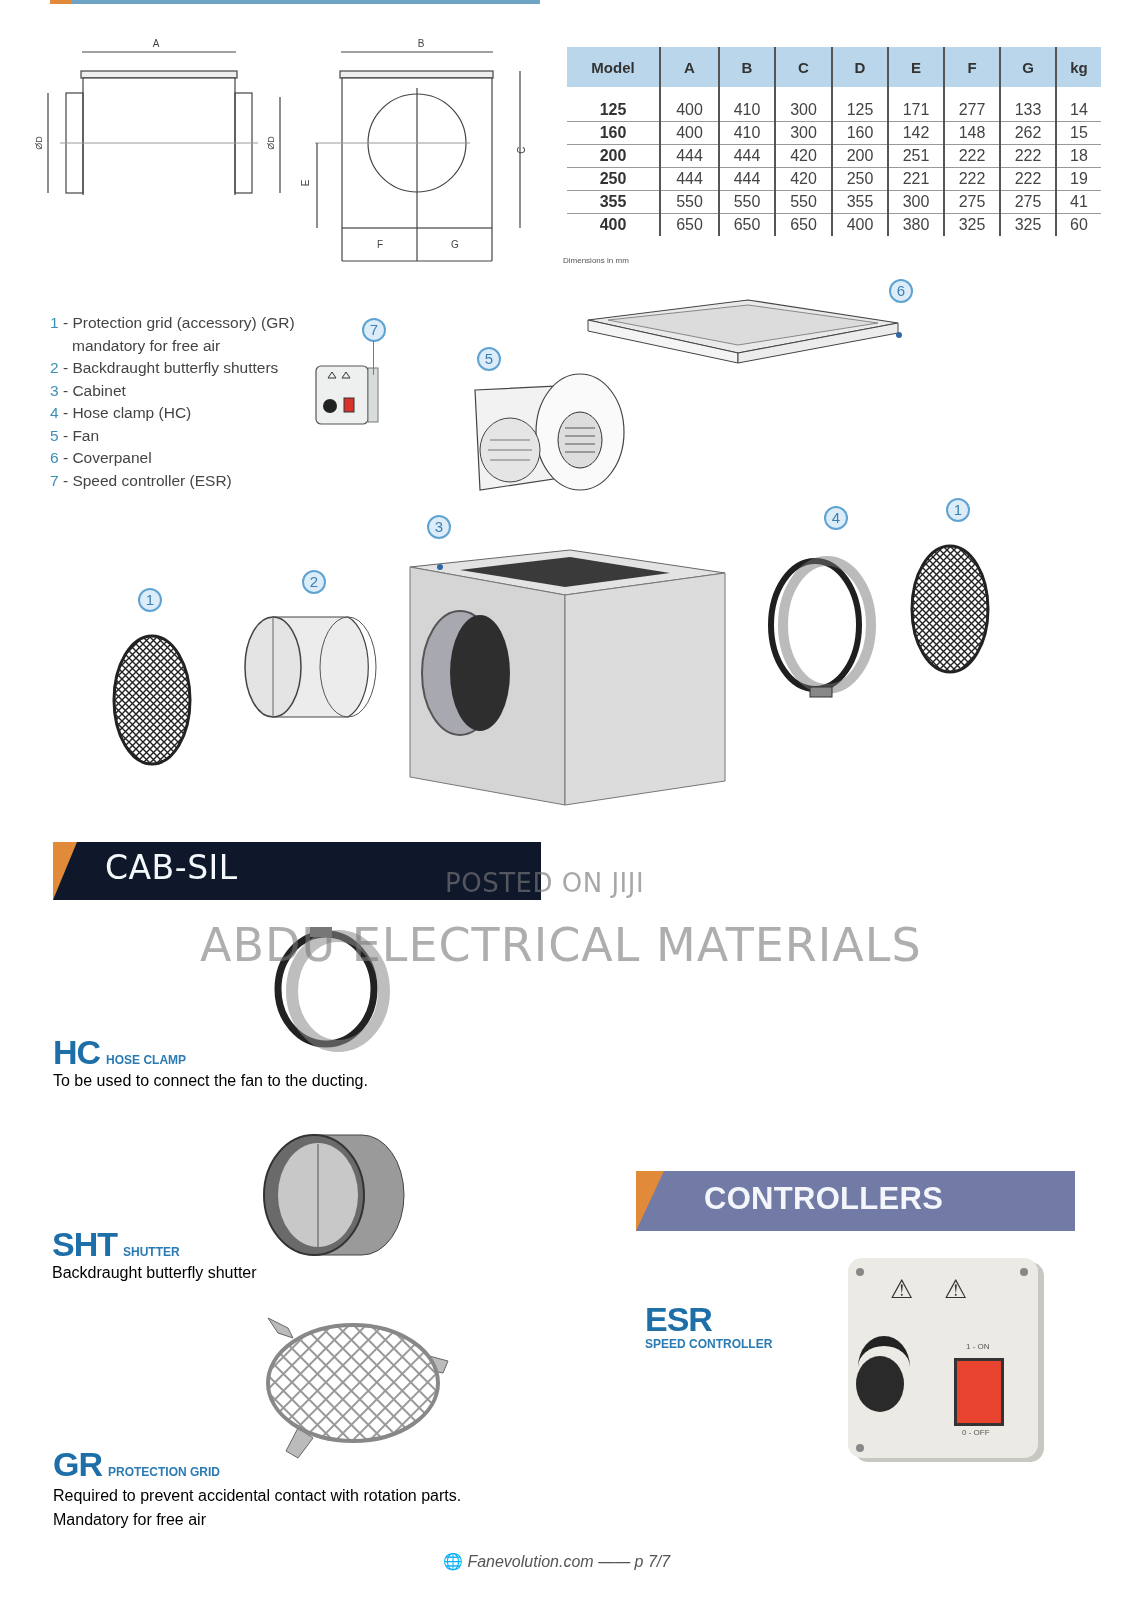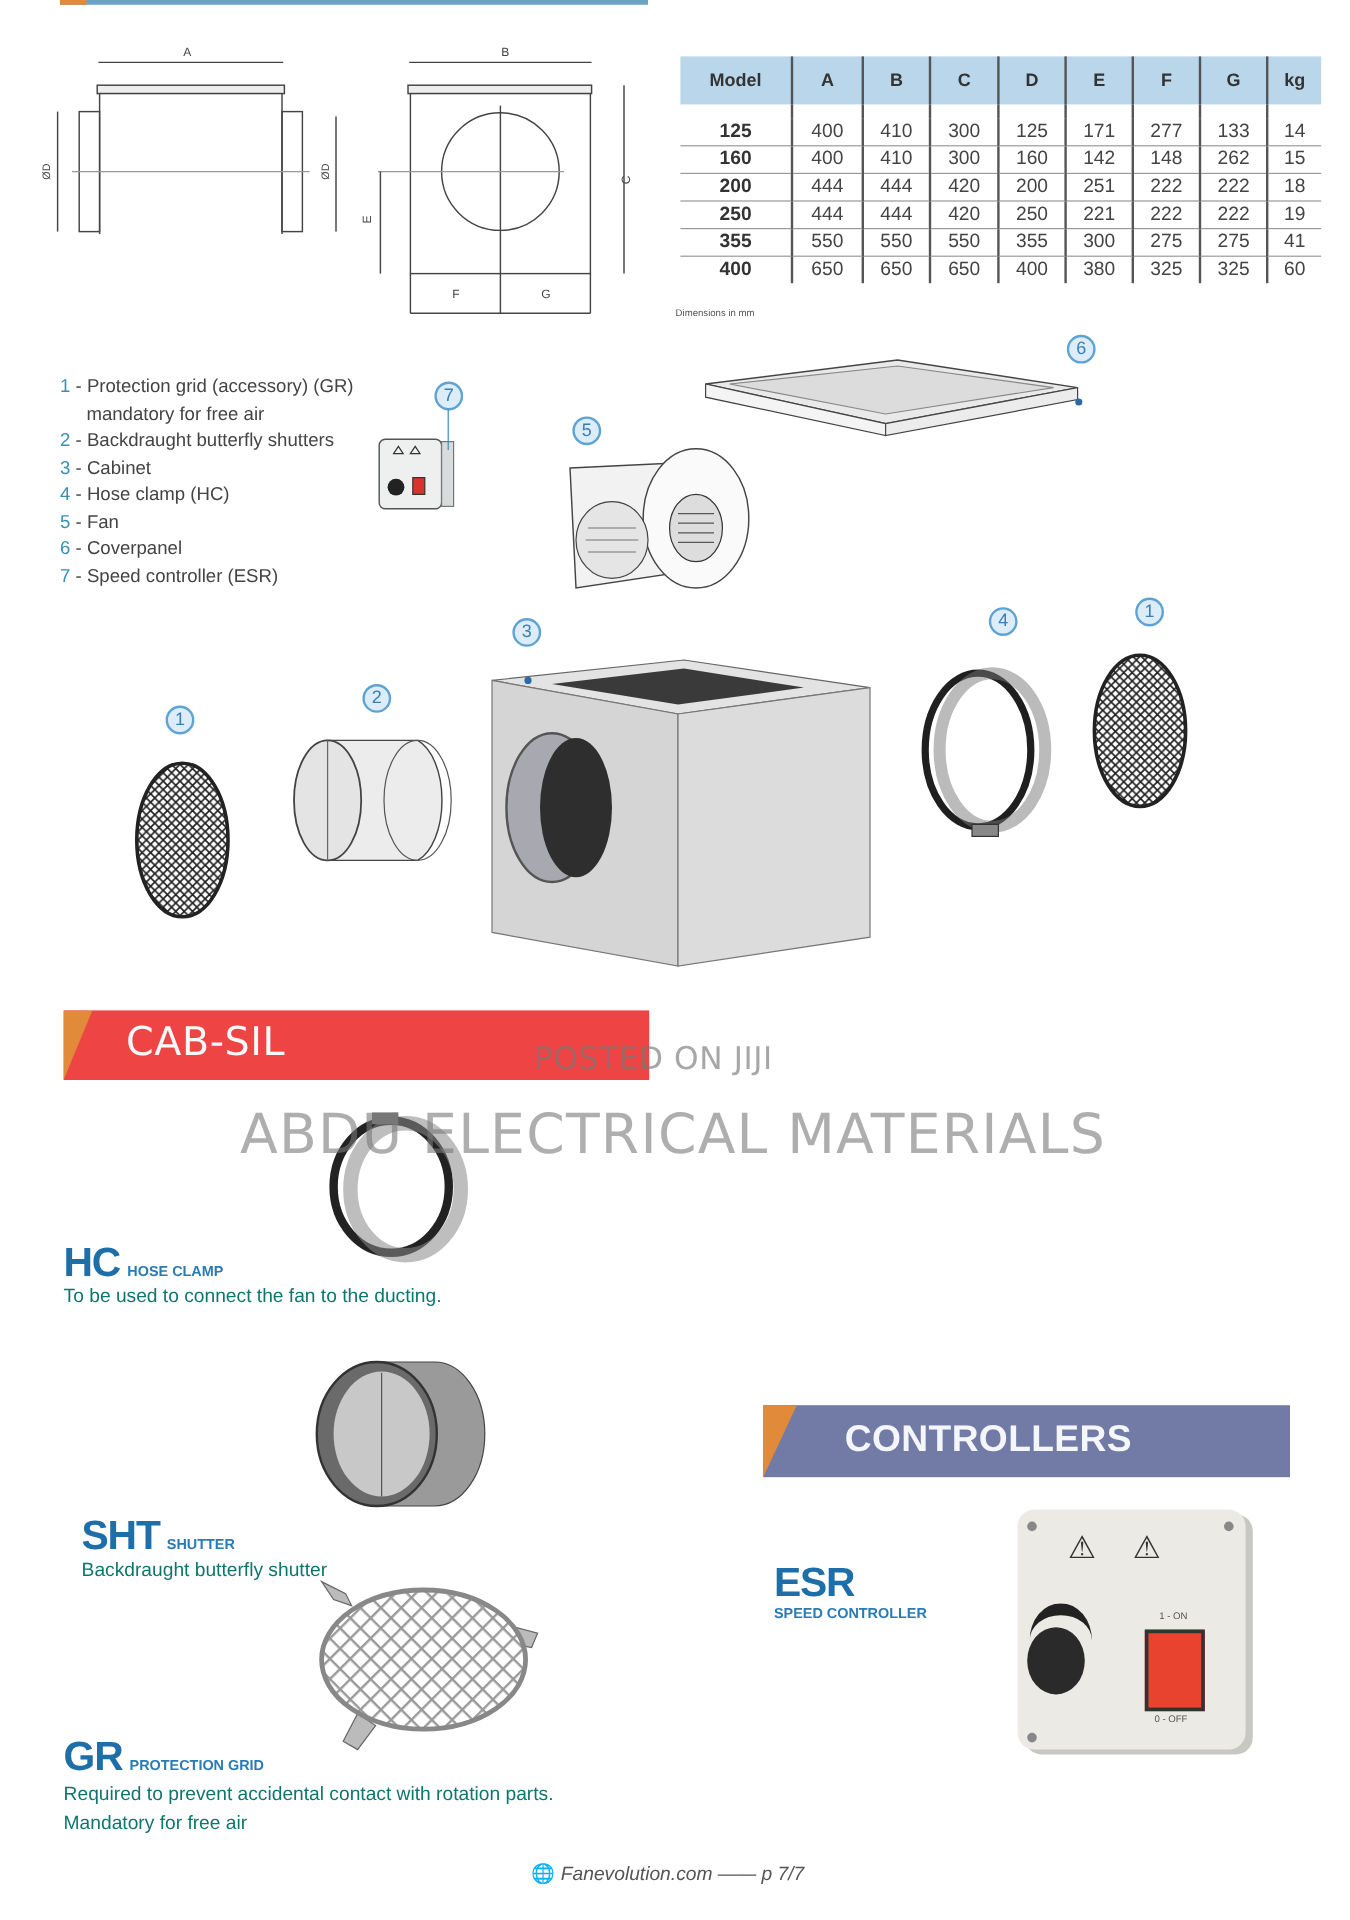--- a/index.html
+++ b/index.html
@@ -17,34 +17,34 @@
   table.spec td.model{font-weight:bold;color:#333;}
   table.spec tr.spacer td{height:12px;border-bottom:none;}
   .dimnote{left:563px;top:256px;font-size:8px;color:#555;}
   
   .legend{left:50px;top:312px;font-size:15.5px;line-height:22.5px;color:#444;}
   .legend .num{color:#3a8fb5;}
   .legend .indent{padding-left:22px;}
   
   .callout{width:20px;height:20px;border-radius:50%;border:2px solid #5fa3d2;background:#dcecf8;color:#3a7fb5;font-size:15px;line-height:20px;text-align:center;}
   
-  .sec-cab{left:53px;top:842px;width:488px;height:58px;background:#ef4444;overflow:hidden;}
+  .sec-cab{left:53px;top:842px;width:488px;height:58px;background:#0f172a;overflow:hidden;}
   .sec-cab .tri{position:absolute;left:0;top:0;width:0;height:0;border-top:58px solid #e08a3a;border-right:24px solid transparent;}
   .sec-cab .t1{position:absolute;left:52px;top:6px;font-size:33px;color:#f4f8fb;font-family:"DejaVu Sans",sans-serif;letter-spacing:0.5px;}
   .sec-cab .t2{position:absolute;left:226px;top:6px;font-size:33px;color:#f4f8fb;font-family:"DejaVu Sans",sans-serif;}
   .sec-ctrl{left:636px;top:1171px;width:439px;height:60px;background:#717ba6;overflow:hidden;}
   .sec-ctrl .tri{position:absolute;left:0;top:0;width:0;height:0;border-top:60px solid #e08a3a;border-right:28px solid transparent;}
   .sec-ctrl .t{position:absolute;left:68px;top:10px;font-size:31px;color:#f4f6fb;font-weight:bold;letter-spacing:0.3px;}
   
   .wm1{left:445px;top:868px;font-size:26px;color:rgba(120,120,120,0.65);font-family:"DejaVu Sans",sans-serif;letter-spacing:0.5px;}
   .wm2{left:200px;top:918px;font-size:46px;color:rgba(120,120,120,0.6);font-family:"DejaVu Sans",sans-serif;letter-spacing:1px;}
   
   .code{color:#1e6ea8;font-weight:bold;font-size:34px;letter-spacing:-1px;}
   .codename{color:#2a7ab3;font-weight:bold;font-size:12px;margin-left:6px;}
-  .desc{font-size:16px;color:#0f766e;}
+  .desc{font-size:16px;color:#000000;}
   .footer{left:443px;top:1552px;font-size:16px;color:#555;font-style:italic;}
 </style>
 </head>
 <body>
 
 <div class="abs topbar">
     <div class="orange"></div>
   </div>
 
 <div class="abs" style="left:30px;top:35px;">
@@ -319,21 +319,21 @@
 
 <div class="abs" style="left:252px;top:1130px;">
 <svg width="160" height="130" viewBox="0 0 160 130">
   <path d="M60,5 L110,5 A42,60 0 0 1 110,125 L60,125 Z" fill="#9a9a9a" stroke="#444"></path>
   <ellipse cx="62" cy="65" rx="50" ry="60" fill="#6a6a6a" stroke="#333" stroke-width="2"></ellipse>
   <ellipse cx="66" cy="65" rx="40" ry="52" fill="#c8c8c8"></ellipse>
   <line x1="66" y1="14" x2="66" y2="117" stroke="#555"></line>
 </svg>
 </div>
 
-<div class="abs" style="left:68px;top:1225px;margin-top:36px;">
+<div class="abs" style="left:52px;top:1225px;">
   <span class="code">SHT</span><span class="codename">SHUTTER</span>
   <div class="desc">Backdraught butterfly shutter</div>
 </div>
 
 <div class="abs" style="left:258px;top:1313px;">
 <svg width="200" height="150" viewBox="0 0 200 150">
   <defs>
         <pattern id="g3" width="12" height="12" patternUnits="userSpaceOnUse" patternTransform="rotate(45)">
           <rect width="12" height="12" fill="#fff"></rect>
           <path d="M0,0 H12 M0,0 V12" stroke="#999" stroke-width="4"></path>

